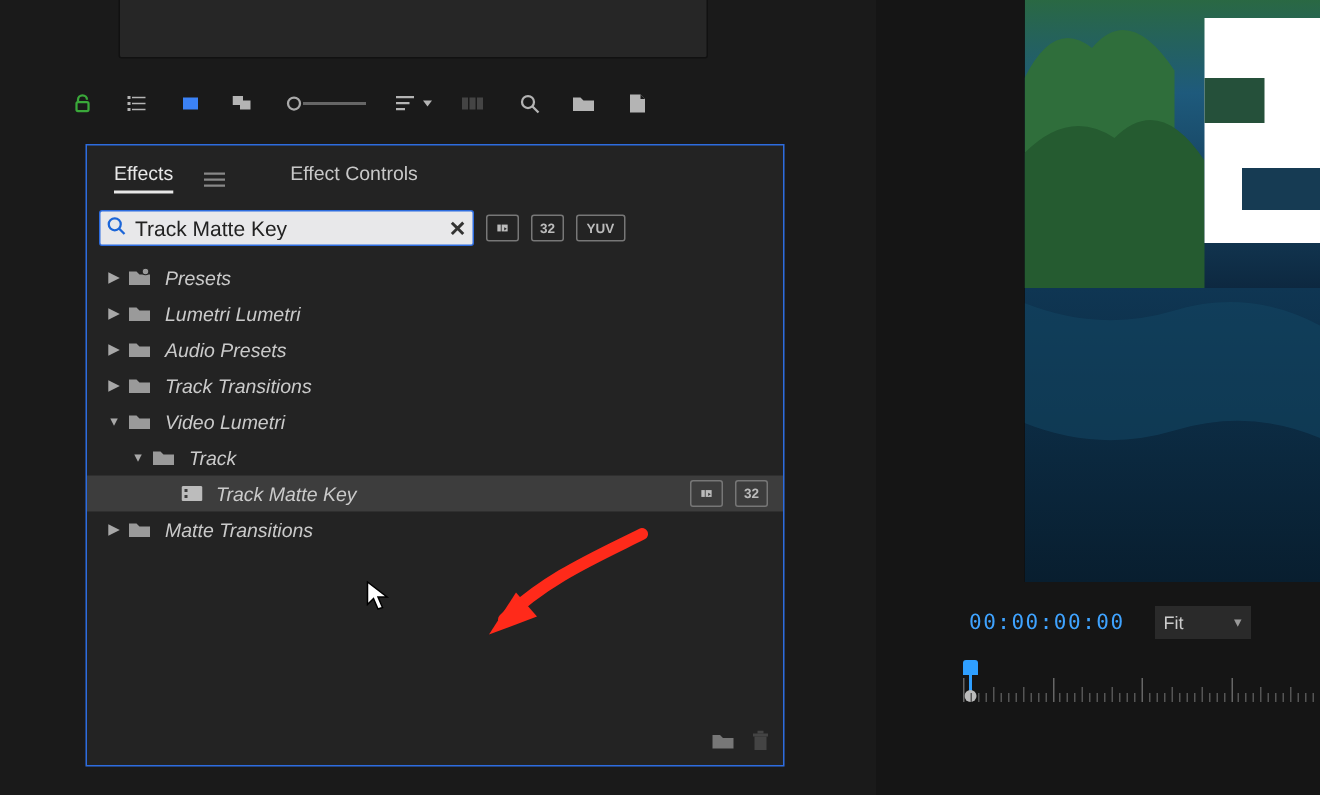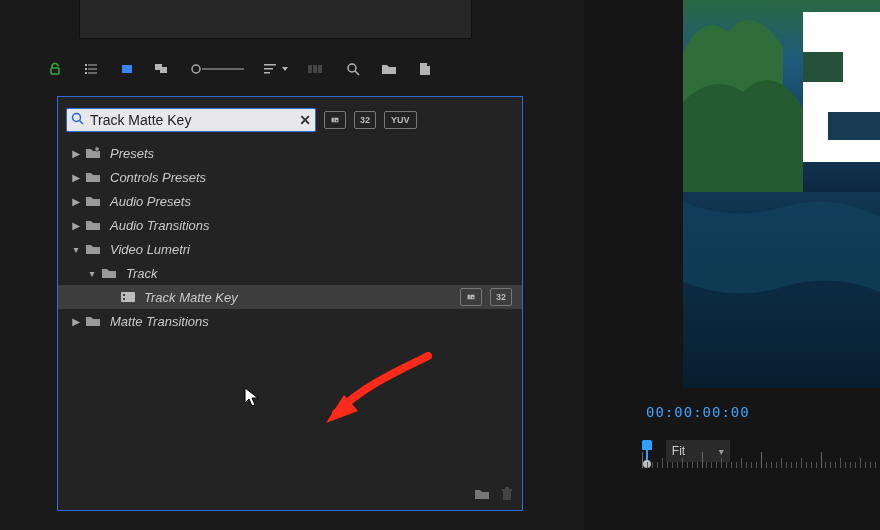--- a/index.html
+++ b/index.html
@@ -52,21 +52,21 @@
   .indent-1 { padding-left:26px; }
   .indent-2 { padding-left:46px; }
   .bottom-icons { position:absolute; right:8px; bottom:6px; display:flex; gap:10px; color:#777; }
   .bottom-icons .disabled { color:#444; }
   .cursor { position:absolute; left:186px; top:290px; pointer-events:none; color:#fff; }
   .arrow-annot { position:absolute; left:260px; top:254px; pointer-events:none; }
   .right-pane { position:absolute; left:584px; top:0; width:296px; height:530px; background:#151515; }
   .monitor { position:absolute; left:99px; top:-8px; width:197px; height:396px; background:#0a0a0a; overflow:hidden; }
   .mon-img { position:absolute; inset:0; }
   .timecode { color:#3fa3ff; font-size:14px; font-family:monospace; letter-spacing:1px; }
-  .controls-row { position:absolute; left:62px; top:404px; display:flex; align-items:center; gap:20px;flex-direction:column; }
+  .controls-row { position:absolute; left:62px; top:404px; display:flex; align-items:center; gap:20px; }
   .fit-select { width:64px; height:22px; background:#2a2a2a; color:#ccc; border:none; font-size:12px; padding:0 6px; display:flex; align-items:center; justify-content:space-between; }
   .scrub { position:absolute; left:58px; top:440px; width:238px; }
   .scrub-line { position:relative; height:28px; }
   .tick { position:absolute; bottom:0; width:1px; height:6px; background:#555; }
   .tick.big { height:10px; }
   .tick.huge { height:16px; background:#666; }
   .playhead { position:absolute; left:0; top:0; }
   .playhead .head { width:10px; height:10px; background:#2f9fff; border-radius:2px 2px 0 0; }
   .playhead .stem { width:2px; height:12px; background:#2f9fff; margin-left:4px; position:relative; }
   .playhead .dot { width:8px; height:8px; border-radius:50%; background:#bbb; position:absolute; left:-3px; top:10px; }
@@ -141,20 +141,32 @@
       </span>
       <span class="tb-icon">
         <svg width="14" height="14" viewBox="0 0 14 14" fill="currentColor">
             <path d="M2 1h7l3 3v9H2z"></path>
             <path d="M9 1v3h3" fill="#1a1a1a"></path>
           </svg>
       </span>
     </div>
 
     <div class="effects-panel">
+      <div class="panel-tabs">
+        <span class="tab active">Effects</span>
+        <span class="menu-icon">
+          <svg width="14" height="12" viewBox="0 0 14 12" fill="currentColor">
+              <rect y="1" width="14" height="1.5"></rect>
+              <rect y="5" width="14" height="1.5"></rect>
+              <rect y="9" width="14" height="1.5"></rect>
+            </svg>
+        </span>
+        <span style="width:10px"></span>
+        <span class="tab">Effect Controls</span>
+      </div>
 
       <div class="search-row">
         <div class="search-box">
           <span class="mag">
             <svg width="13" height="13" viewBox="0 0 13 13" fill="none" stroke="#1c66d8" stroke-width="1.5">
                 <circle cx="5.5" cy="5.5" r="4"></circle>
                 <line x1="8.5" y1="8.5" x2="12" y2="12"></line>
               </svg>
           </span>
           <input type="text" value="Track Matte Key" style="">
@@ -182,39 +194,39 @@
           </span>
           <span class="row-text">Presets</span>
         </div>
         <div class="tree-row indent-0">
           <span class="chev">▶</span>
           <span class="folder-icon">
               <svg viewBox="0 0 16 14" fill="#9a9a9a">
                 <path d="M1 3h5l2 2h7v7H1z"></path>
               </svg>
             </span>
-          <span class="row-text">Controls Presets</span>
+          <span class="row-text">Lumetri Lumetri</span>
         </div>
         <div class="tree-row indent-0">
           <span class="chev">▶</span>
           <span class="folder-icon">
               <svg viewBox="0 0 16 14" fill="#9a9a9a">
                 <path d="M1 3h5l2 2h7v7H1z"></path>
               </svg>
             </span>
           <span class="row-text">Audio Presets</span>
         </div>
         <div class="tree-row indent-0">
           <span class="chev">▶</span>
           <span class="folder-icon">
               <svg viewBox="0 0 16 14" fill="#9a9a9a">
                 <path d="M1 3h5l2 2h7v7H1z"></path>
               </svg>
             </span>
-          <span class="row-text">Audio Transitions</span>
+          <span class="row-text">Track Transitions</span>
         </div>
         <div class="tree-row indent-0">
           <span class="chev">▾</span>
           <span class="folder-icon">
               <svg viewBox="0 0 16 14" fill="#9a9a9a">
                 <path d="M1 3h5l2 2h7v7H1z"></path>
               </svg>
             </span>
           <span class="row-text">Video Lumetri</span>
         </div>

